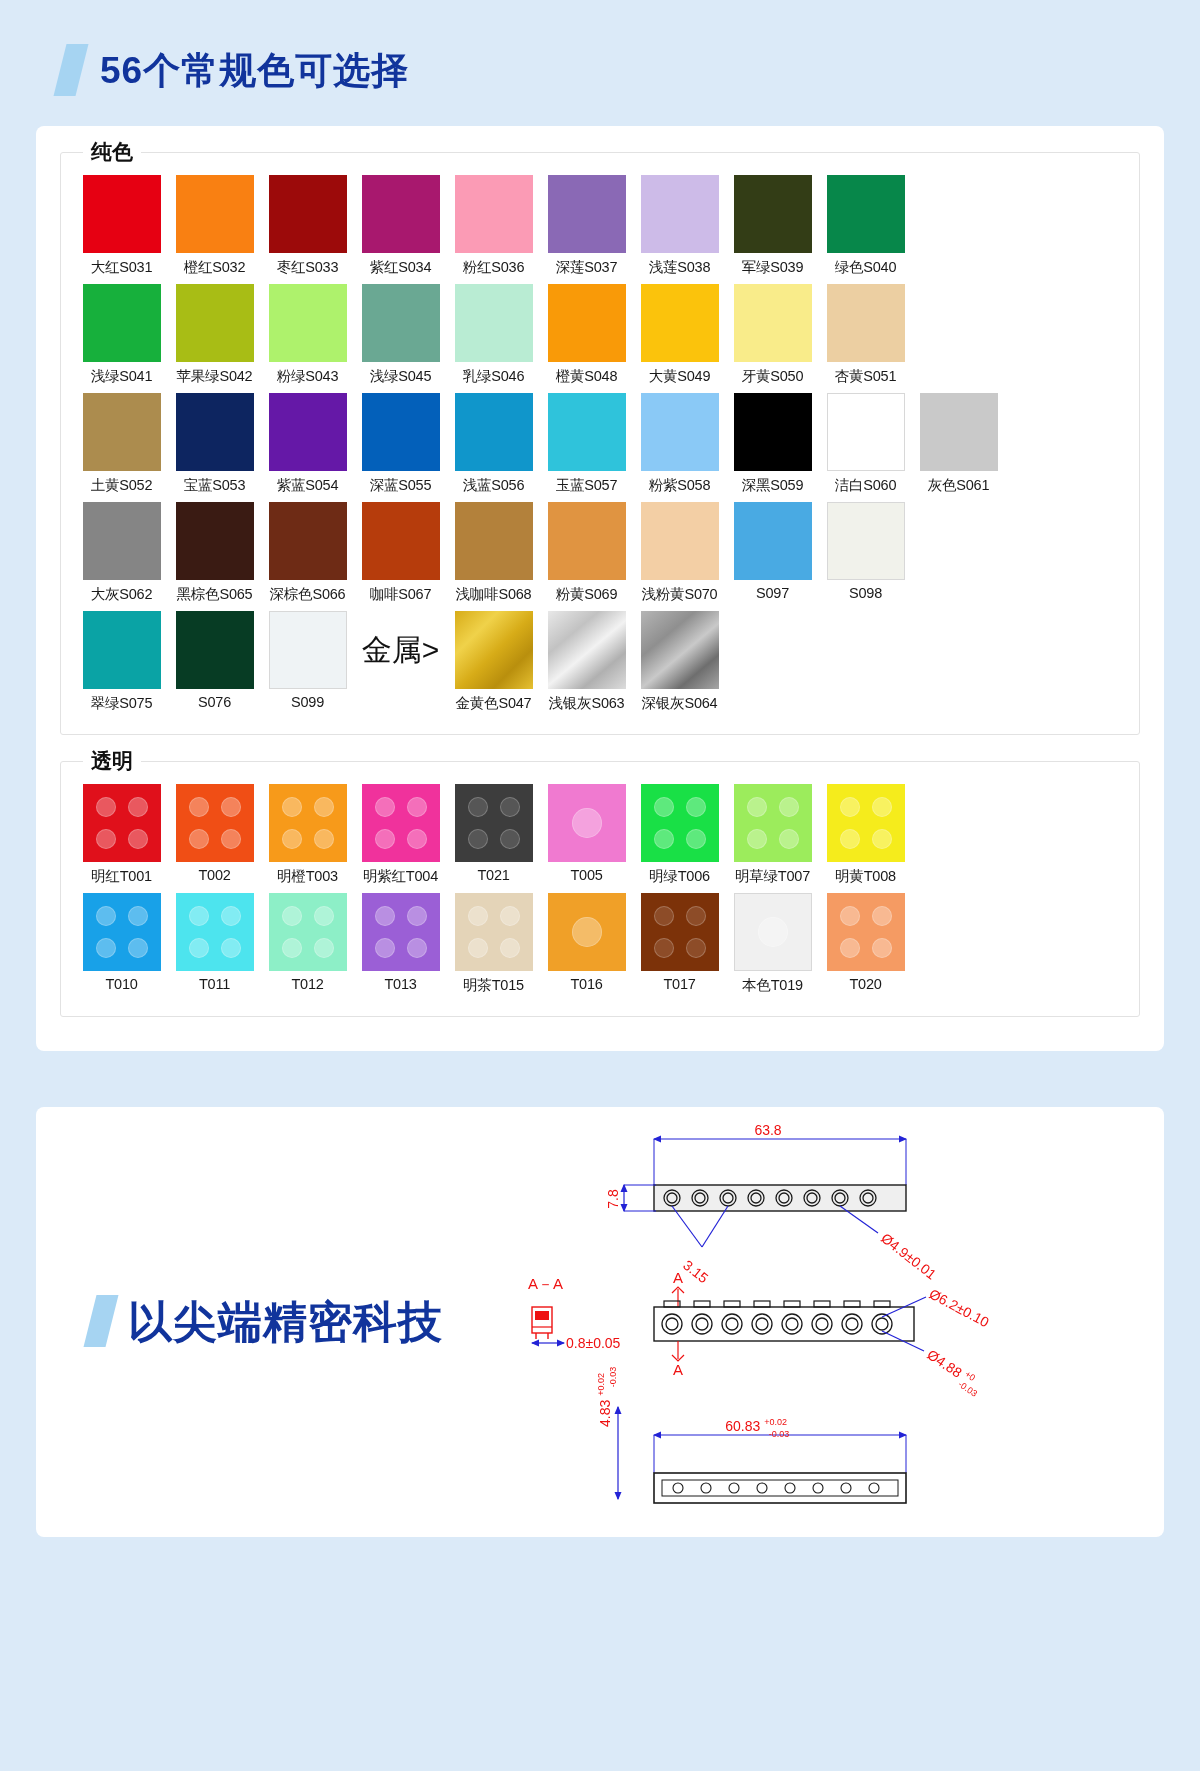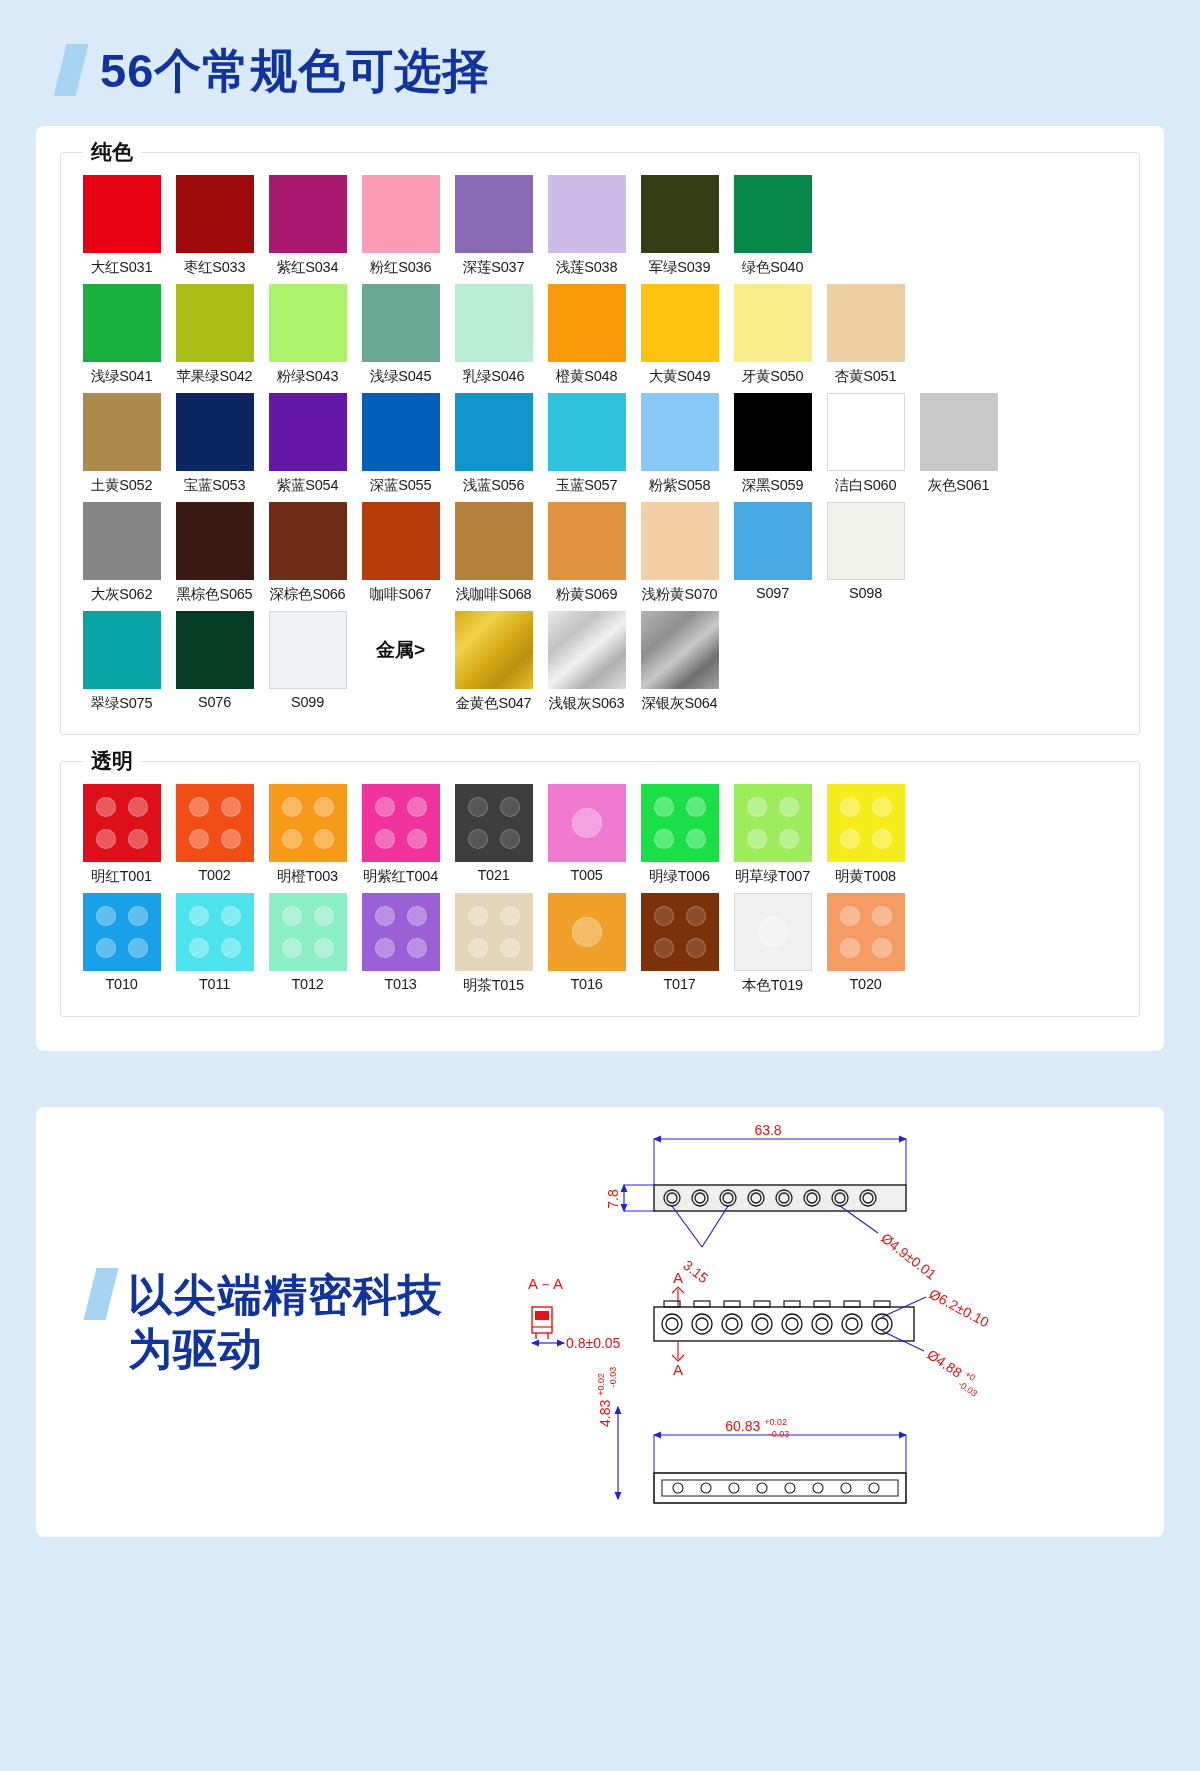--- a/index.html
+++ b/index.html
@@ -17,21 +17,21 @@
     align-items: center;
     gap: 18px;
   }
   .accent-bar {
     width: 22px; height: 52px;
     background: #a6d4f2;
     transform: skewX(-14deg);
     flex: 0 0 auto;
   }
   .page-title {
-    font-size: 47px;
+    font-size: 37px;
     font-weight: bold;
     color: #11349c;
     letter-spacing: 1px;
     line-height: 1;
   }
 
   
   .card {
     background: #ffffff;
     margin: 0 36px;
@@ -90,22 +90,22 @@
   }
 
   
   .metal-tag {
     width: 93px;
     flex: 0 0 93px;
     display: flex;
     align-items: center;
     justify-content: center;
     height: 78px;
-    font-size: 19px;
-    font-weight: bold;
+    font-size: 30px;
+    font-weight: normal;
     color: #111;
   }
 
   
   .swatch.studs { position: relative; }
   .swatch.studs .stud {
     position: absolute;
     width: 20px; height: 20px;
     border-radius: 50%;
     background: rgba(255,255,255,0.30);
@@ -167,20 +167,24 @@
 
   <div class="group">
     <div class="group-legend">纯色</div>
     <div class="group-body" id="solid-body">
         <div class="swatch-row">
           <div class="cell">
             <div class="swatch" style="background: rgb(230, 0, 18);"></div>
             <div class="cell-label">大红S031</div>
           </div>
           <div class="cell">
+            <div class="swatch" style="background: rgb(249, 128, 18);"></div>
+            <div class="cell-label">橙红S032</div>
+          </div>
+          <div class="cell">
             <div class="swatch" style="background: rgb(156, 10, 10);"></div>
             <div class="cell-label">枣红S033</div>
           </div>
           <div class="cell">
             <div class="swatch" style="background: rgb(168, 24, 110);"></div>
             <div class="cell-label">紫红S034</div>
           </div>
           <div class="cell">
             <div class="swatch" style="background: rgb(251, 155, 181);"></div>
             <div class="cell-label">粉红S036</div>
@@ -514,21 +518,20 @@
   </div>
 
 </div>
 
 <div class="bottom-card">
   <div class="bottom-left">
     <div class="bottom-title-wrap">
       <div class="accent-bar"></div>
       <div class="bottom-title">
         <div>以尖端精密科技</div>
-        <div>为驱动</div>
       </div>
     </div>
   </div>
 
   <div class="bottom-right">
     <svg class="drawing-svg" width="620" height="430" viewBox="0 0 620 430">
       <defs>
         <marker id="arr" markerWidth="7" markerHeight="7" refX="6" refY="3" orient="auto">
           <path d="M0,0 L7,3 L0,6 z" fill="#2323d6"></path>
         </marker>

